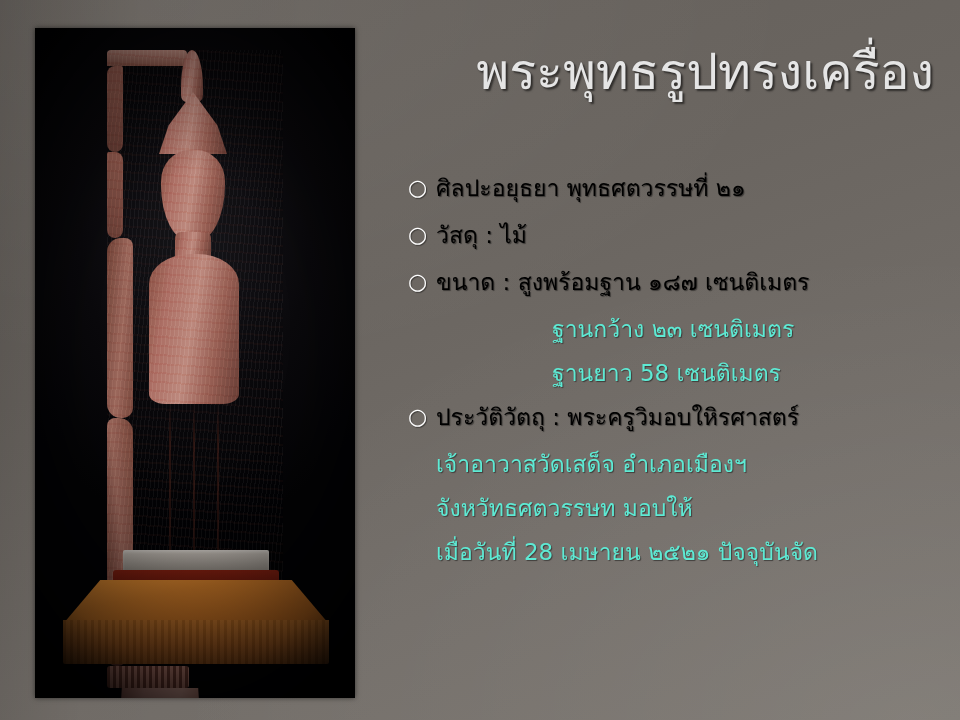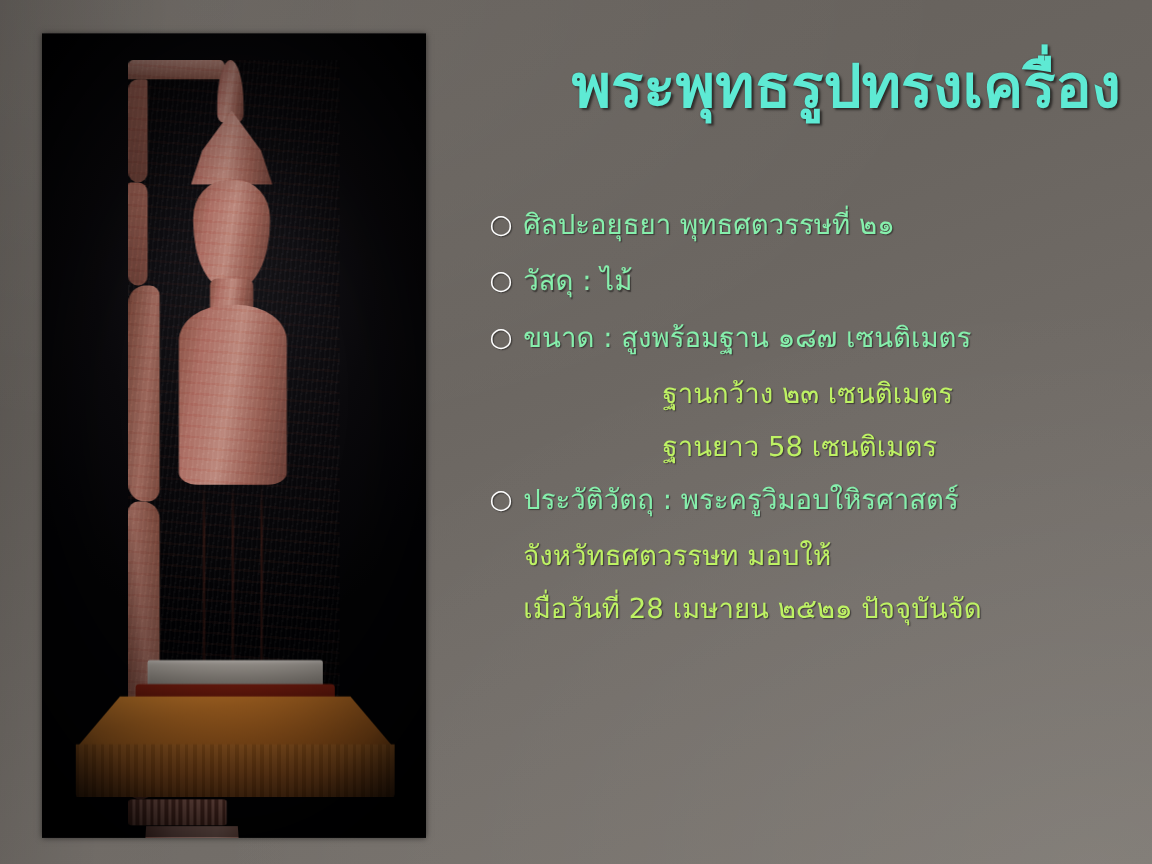--- a/index.html
+++ b/index.html
@@ -212,24 +212,24 @@
     top: 0;
     width: 560px;
     height: 720px;
   }
   .title {
     position: absolute;
     left: 0;
     top: 46px;
     width: 548px;
     text-align: right;
-    color: #5eead4;
+    color: #e5e5e5;
     font-size: 50px;
     line-height: 1.05;
-    font-weight: 700;
+    font-weight: 400;
     letter-spacing: 0px;
     text-shadow: 2px 2px 2px rgba(0,0,0,0.55), 0 0 1px rgba(0,0,0,0.4);
     white-space: nowrap;
   }
   .bullets {
     position: absolute;
     left: 22px;
     top: 166px;
     width: 538px;
   }
@@ -242,28 +242,28 @@
     flex: 0 0 auto;
     width: 28px;
     color: #ffffff;
     font-size: 22px;
     line-height: 44px;
     text-align: left;
     text-shadow: 1px 1px 1px rgba(0,0,0,0.45);
   }
   .bullet-text {
     flex: 1 1 auto;
-    color: #86efac;
+    color: #000000;
     font-size: 23px;
     line-height: 44px;
     text-shadow: 1px 1px 1px rgba(0,0,0,0.45);
     white-space: nowrap;
   }
   .sub-line {
-    color: #bef264;
+    color: #5eead4;
     font-size: 23px;
     line-height: 44px;
     text-shadow: 1px 1px 1px rgba(0,0,0,0.45);
     white-space: nowrap;
   }
   .sub-line.indent-deep { padding-left: 144px; }
   .sub-line.indent-normal { padding-left: 28px; }
 </style>
 </head>
 <body>
@@ -333,19 +333,20 @@
         </div>
         <div class="sub-line indent-deep">ฐานกว้าง ๒๓ เซนติเมตร</div>
         <div class="sub-line indent-deep">ฐานยาว 58 เซนติเมตร</div>
       </div>
 
       <div>
         <div class="bullet-row">
           <span class="bullet-mark">○</span>
           <span class="bullet-text">ประวัติวัตถุ : พระครูวิมอบใหิรศาสตร์</span>
         </div>
+        <div class="sub-line indent-normal">เจ้าอาวาสวัดเสด็จ อำเภอเมืองฯ</div>
         <div class="sub-line indent-normal">จังหวัทธศตวรรษท มอบให้</div>
         <div class="sub-line indent-normal">เมื่อวันที่ 28 เมษายน ๒๕๒๑ ปัจจุบันจัด</div>
       </div>
 
     </div>
   </div>
 </div>
 
 </body></html>

